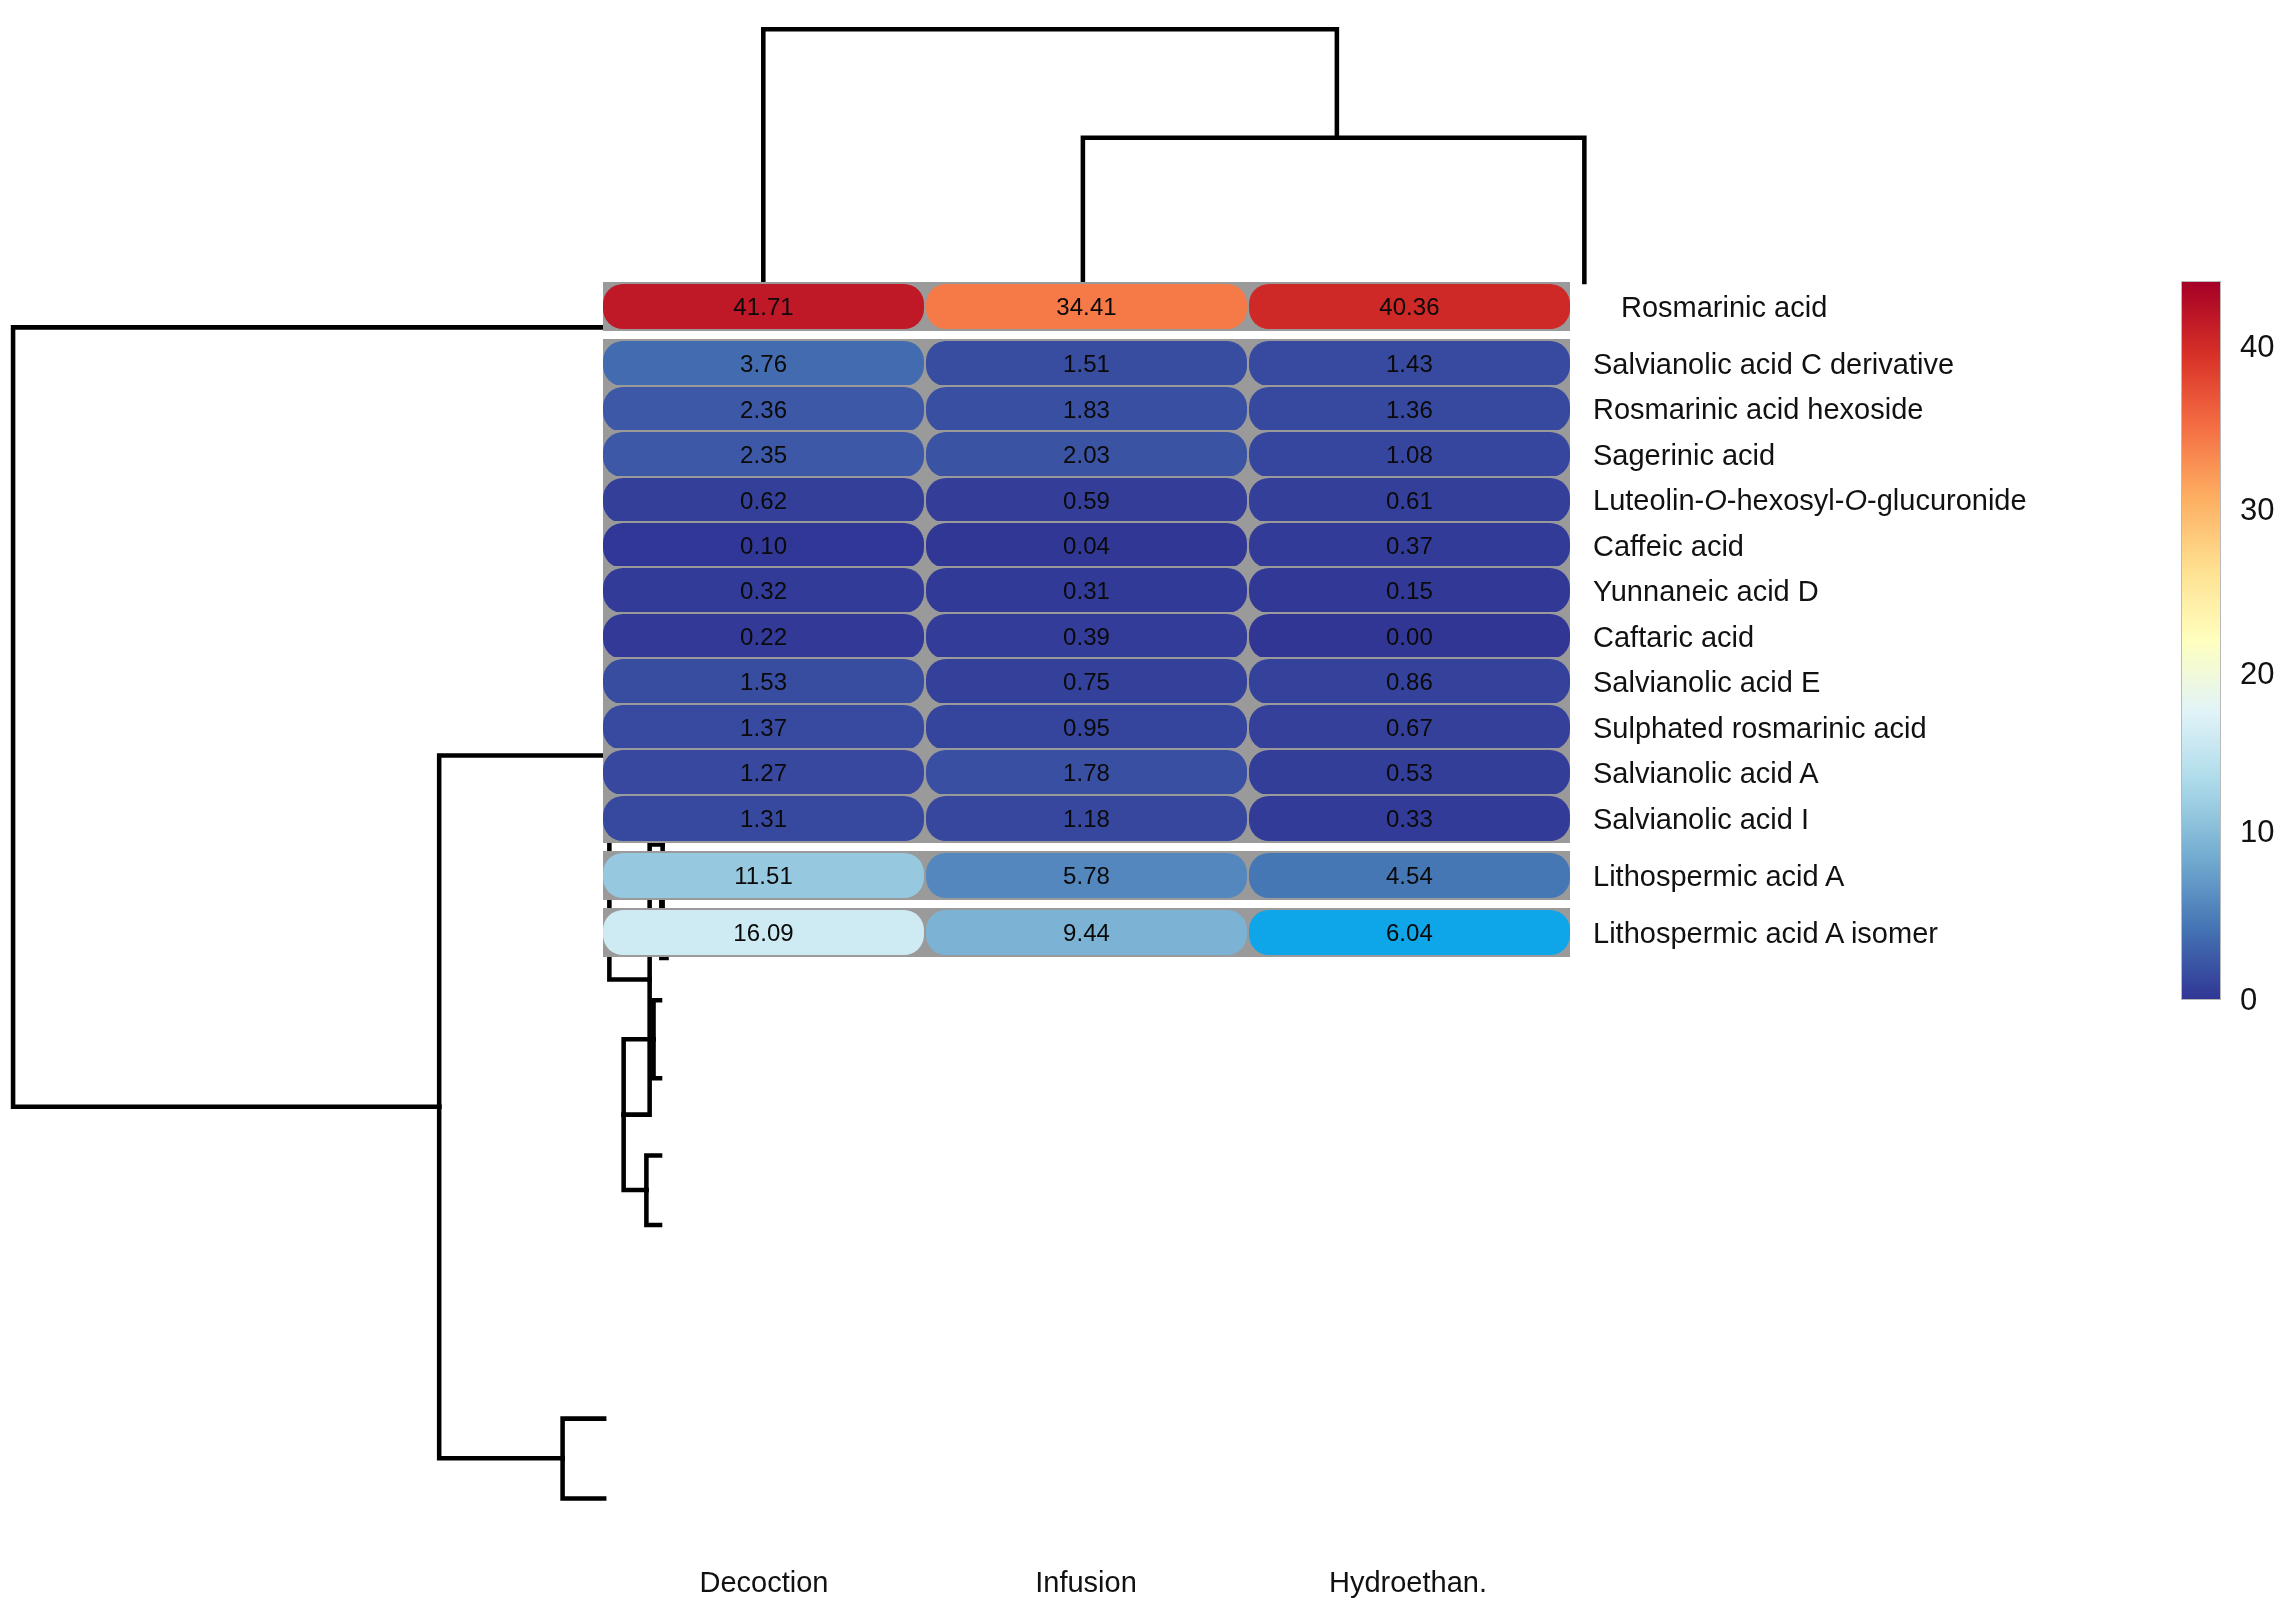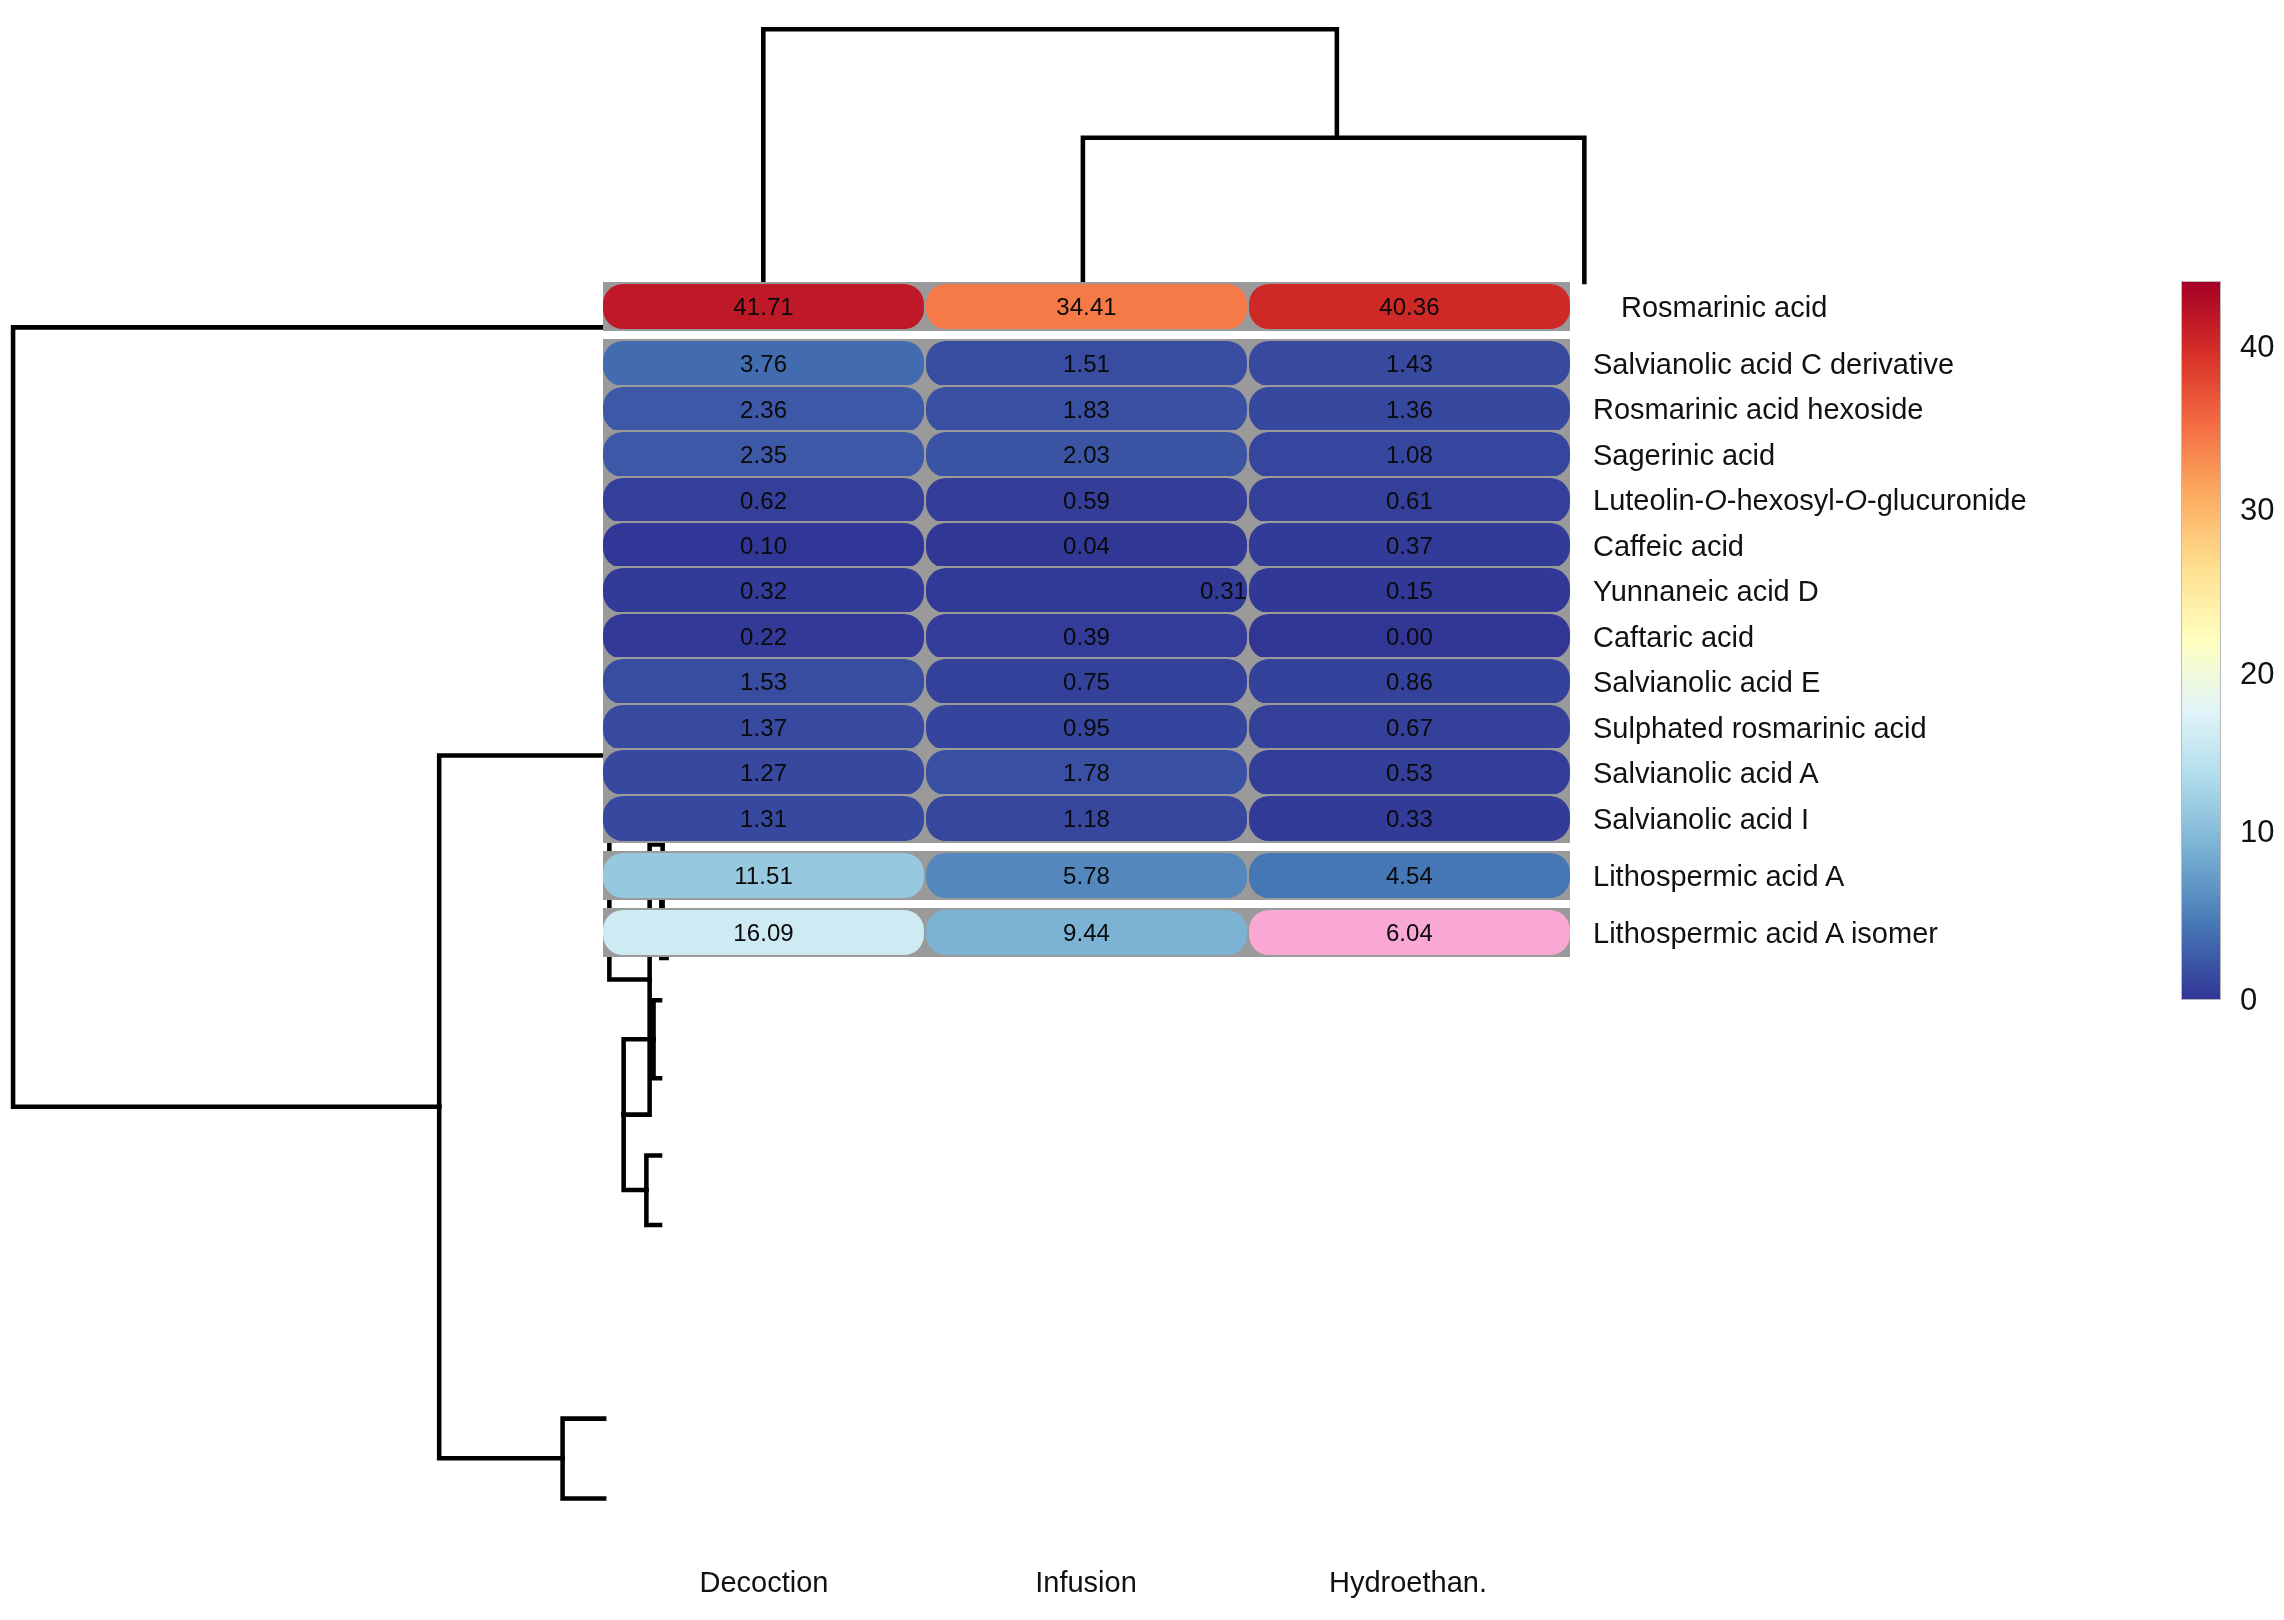--- a/index.html
+++ b/index.html
@@ -155,21 +155,21 @@
           <span class="hm-val">0.04</span>
         </div>
         <div class="hm-cell" style="background: rgb(51, 59, 152);">
           <span class="hm-val">0.37</span>
         </div>
       </div>
       <div class="hm-row" style="top: 566px; height: 49px; width: 967px;">
         <div class="hm-cell" style="background: rgb(50, 59, 151);">
           <span class="hm-val">0.32</span>
         </div>
-        <div class="hm-cell" style="background: rgb(50, 58, 151); justify-content: flex-end;">
+        <div class="hm-cell" style="background: rgb(50, 58, 151);">
           <span class="hm-val">0.31</span>
         </div>
         <div class="hm-cell" style="background: rgb(50, 56, 150);">
           <span class="hm-val">0.15</span>
         </div>
       </div>
       <div class="hm-row" style="top: 612px; height: 49px; width: 967px;">
         <div class="hm-cell" style="background: rgb(50, 57, 151);">
           <span class="hm-val">0.22</span>
         </div>
@@ -235,21 +235,21 @@
           <span class="hm-val">4.54</span>
         </div>
       </div>
       <div class="hm-row" style="top: 908px; height: 49px; width: 967px;">
         <div class="hm-cell" style="background: rgb(206, 234, 243);">
           <span class="hm-val">16.09</span>
         </div>
         <div class="hm-cell" style="background: rgb(124, 179, 212);">
           <span class="hm-val">9.44</span>
         </div>
-        <div class="hm-cell" style="background: #f9a8d4;">
+        <div class="hm-cell" style="background: #0ea5e9;">
           <span class="hm-val">6.04</span>
         </div>
       </div>
     </div>
 
   <div id="row-labels">
       <div class="row-label" style="top: 307px; margin-left: 28px;">Rosmarinic acid</div>
       <div class="row-label" style="top: 364px;">Salvianolic acid C derivative</div>
       <div class="row-label" style="top: 409px;">Rosmarinic acid hexoside</div>
       <div class="row-label" style="top: 455px;">Sagerinic acid</div>

